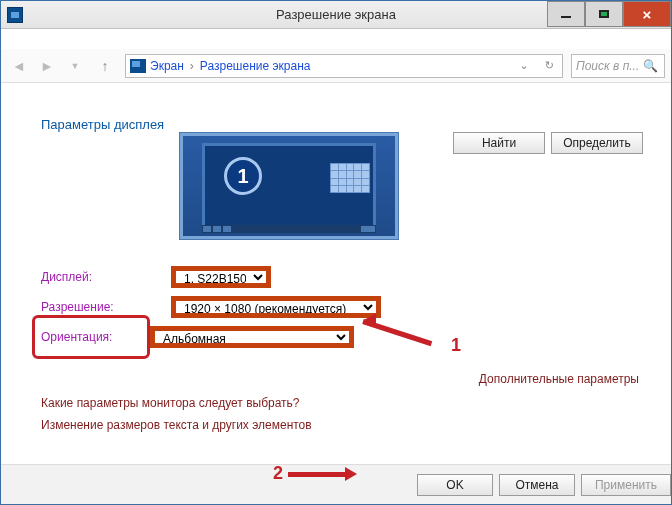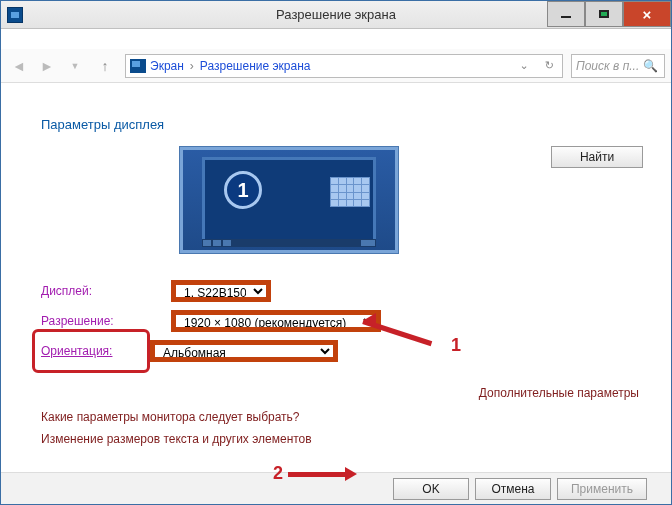--- a/index.html
+++ b/index.html
@@ -137,21 +137,20 @@
 
   .content {
     flex: 1;
     padding: 14px 28px 0 40px;
     overflow: hidden;
     color: #000;
   }
   .section-title {
     font-size: 13px;
     color: #0a5aa5;
-    margin-bottom: 14px;
     font-weight: normal;
   }
   .top-row { display: flex; gap: 24px; }
   .monitor-preview {
     width: 220px;
     height: 108px;
     border: 1px solid #4a78b0;
     background: linear-gradient(to bottom, #2a5ca5, #1e4a88);
     position: relative;
     margin-left: 138px;
@@ -227,53 +226,52 @@
     width: 130px;
     color: #a21caf;
     position: relative;
   }
   .form-label.highlighted {
     border: 3px solid #c72128;
     border-radius: 6px;
     padding: 12px 6px;
     margin-left: -9px;
     width: 118px;
-    text-decoration: underline;
   }
   select.combo {
     height: 22px;
     border: 5px solid #c2410c;
     background: #fff;
     font-family: inherit;
     font-size: 12px;
     padding: 0 4px;
   }
   .combo.w1 { width: 100px; }
   .combo.w2 { width: 210px; }
-  .combo.w3 { width: 188px; }
+  .combo.w3 { width: 204px; }
 
   .links-row {
     display: flex;
     justify-content: flex-end;
     margin-top: 20px;
     padding-right: 4px;
   }
   .link { color: #7f1d1d; cursor: pointer; font-size: 12px; }
   .link-block { margin-top: 10px; }
   .link-block .link { display: block; margin-bottom: 8px; }
 
   .footer {
-    height: 32px;
+    height: 40px;
     border-top: 1px solid #ddd;
     background: #f2f2f2;
     display: flex;
     align-items: center;
     justify-content: flex-end;
     gap: 6px;
-    padding: 0 24px;
+    padding: 0 0;
     position: relative;
   }
 
   
   .arrow {
     position: absolute;
     pointer-events: none;
   }
   .arrow1 {
     left: 362px; top: 318px;
@@ -397,20 +395,21 @@
         </div>
         <div class="monitor-taskbar">
           <i></i>
             <i></i>
             <i></i>
             <i></i>
         </div>
       </div>
       <div class="side-buttons">
         <button class="win-btn">Найти</button>
+        <button class="win-btn">Определить</button>
       </div>
     </div>
 
     <div class="form-rows">
       <div class="form-row">
         <div class="form-label">Дисплей:</div>
         <select class="combo w1">
           <option>1. S22B150</option>
         </select>
       </div>

